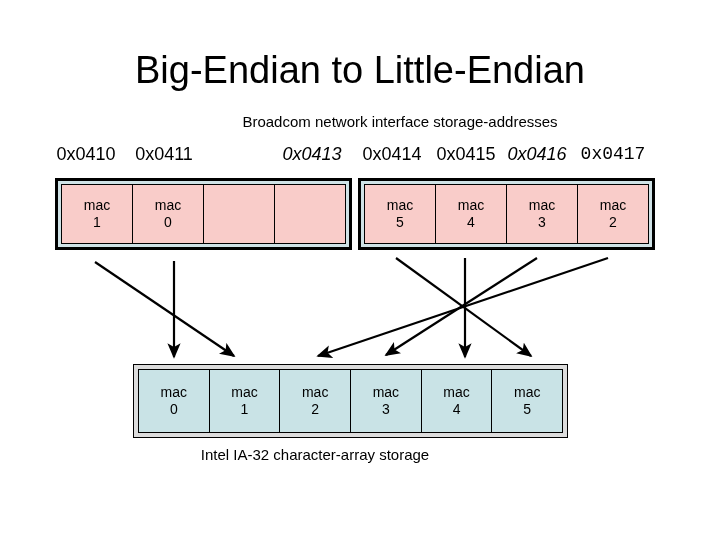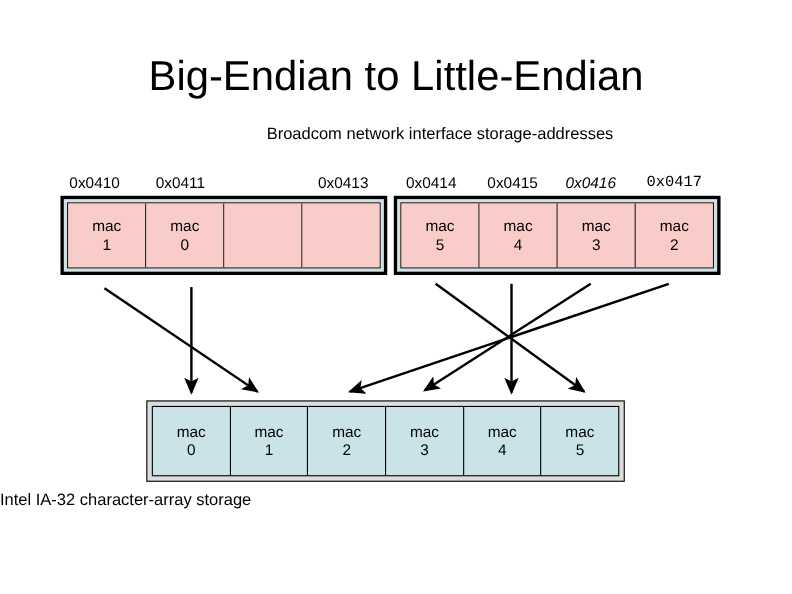--- a/index.html
+++ b/index.html
@@ -38,38 +38,39 @@
     left: 0; top: 113px;
     width: 720px;
     text-align: center;
     font-size: 15px;
     line-height: 18px;
     white-space: nowrap;
     padding-left: 40px;
   }
   #caption {
     position: absolute;
-    left: 0; top: 446px;
+    left: 13px; top: 446px;
     width: 604px;
+    text-align: center;
     font-size: 15px;
     line-height: 18px;
     white-space: nowrap;
   }
 
   
   #addr-row {
     position: absolute;
     left: 0; top: 144px;
     width: 720px;
     height: 20px;
   }
   .addr {
     position: absolute;
-    top: 12px;
-    font-size: 14px;
+    top: 0;
+    font-size: 18px;
     line-height: 20px;
     text-align: center;
     white-space: nowrap;
   }
 
   
   .group {
     position: absolute;
     box-sizing: border-box;
     border: 3px solid #000000;
@@ -138,21 +139,21 @@
 <body>
 
 <div id="slide">
 
   <div id="title">Big-Endian to Little-Endian</div>
   <div id="subtitle">Broadcom network interface storage-addresses</div>
 
   <div id="addr-row">
       <div class="addr" style="left: 46px; width: 80px;">0x0410</div>
       <div class="addr" style="left: 124px; width: 80px;">0x0411</div>
-      <div class="addr" style="left: 272px; width: 80px;">0x0413</div>
+      <div class="addr" style="left: 272px; width: 80px; font-style: italic;">0x0413</div>
       <div class="addr" style="left: 352px; width: 80px;">0x0414</div>
       <div class="addr" style="left: 426px; width: 80px;">0x0415</div>
       <div class="addr" style="left: 497px; width: 80px; font-style: italic;">0x0416</div>
       <div class="addr" style="left: 573px; width: 80px; font-family: Liberation Mono, monospace;">0x0417</div>
     </div>
 
   <div id="groups-layer">
       <div class="group" style="left: 55px; top: 178px; width: 297px; height: 72px;">
         <div class="inner">
           <div class="cell">

